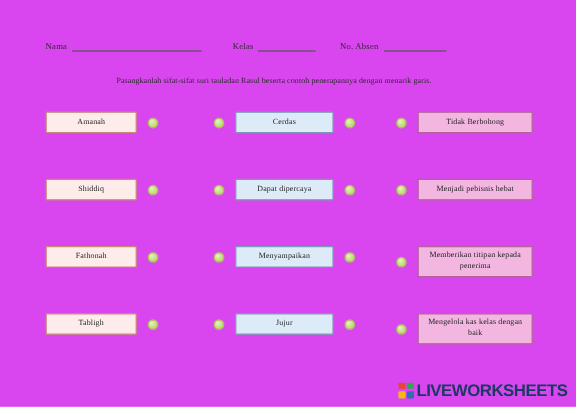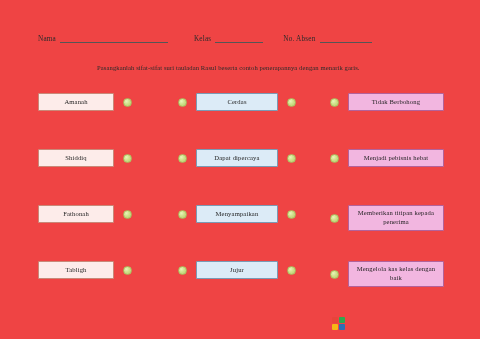--- a/index.html
+++ b/index.html
@@ -14,21 +14,21 @@
     overflow: hidden;
     font-family: "Liberation Serif", "DejaVu Serif", serif;
     color: #1a1a1a;
     position: relative;
   }
   .page {
     position: absolute;
     left: 0; top: 0;
     width: 480px;
     height: 339px;
-    background: #ef4444;
+    background: #d946ef;
     box-sizing: border-box;
   }
 
   
   .id-line {
     position: absolute;
     left: 38px;
     top: 35px;
     width: 400px;
     font-size: 7.2px;
@@ -259,15 +259,16 @@
 
   </div>
 
   <div class="logo">
     <span class="logo-mark">
       <i class="lm1"></i>
         <i class="lm2"></i>
         <i class="lm3"></i>
         <i class="lm4"></i>
     </span>
+    <span class="logo-text">LIVEWORKSHEETS</span>
   </div>
 
 </div>
 
 </body></html>

